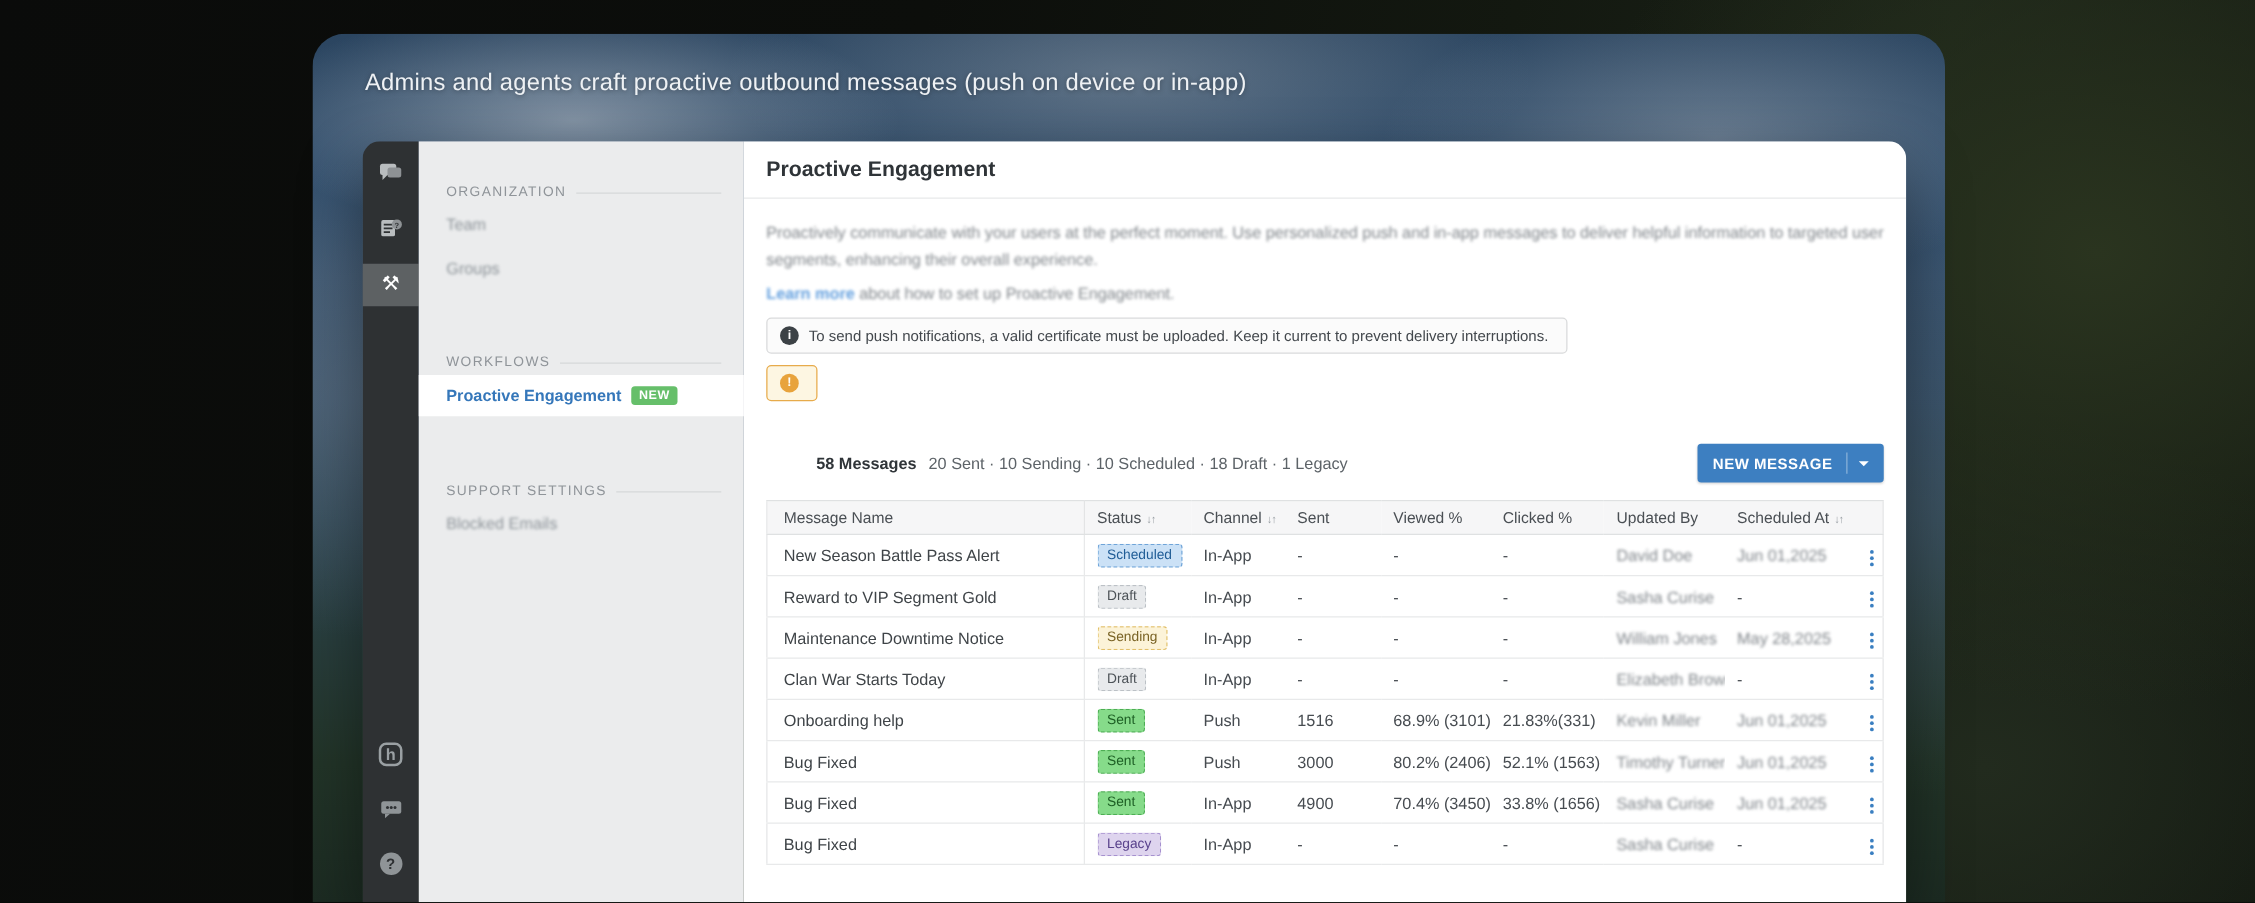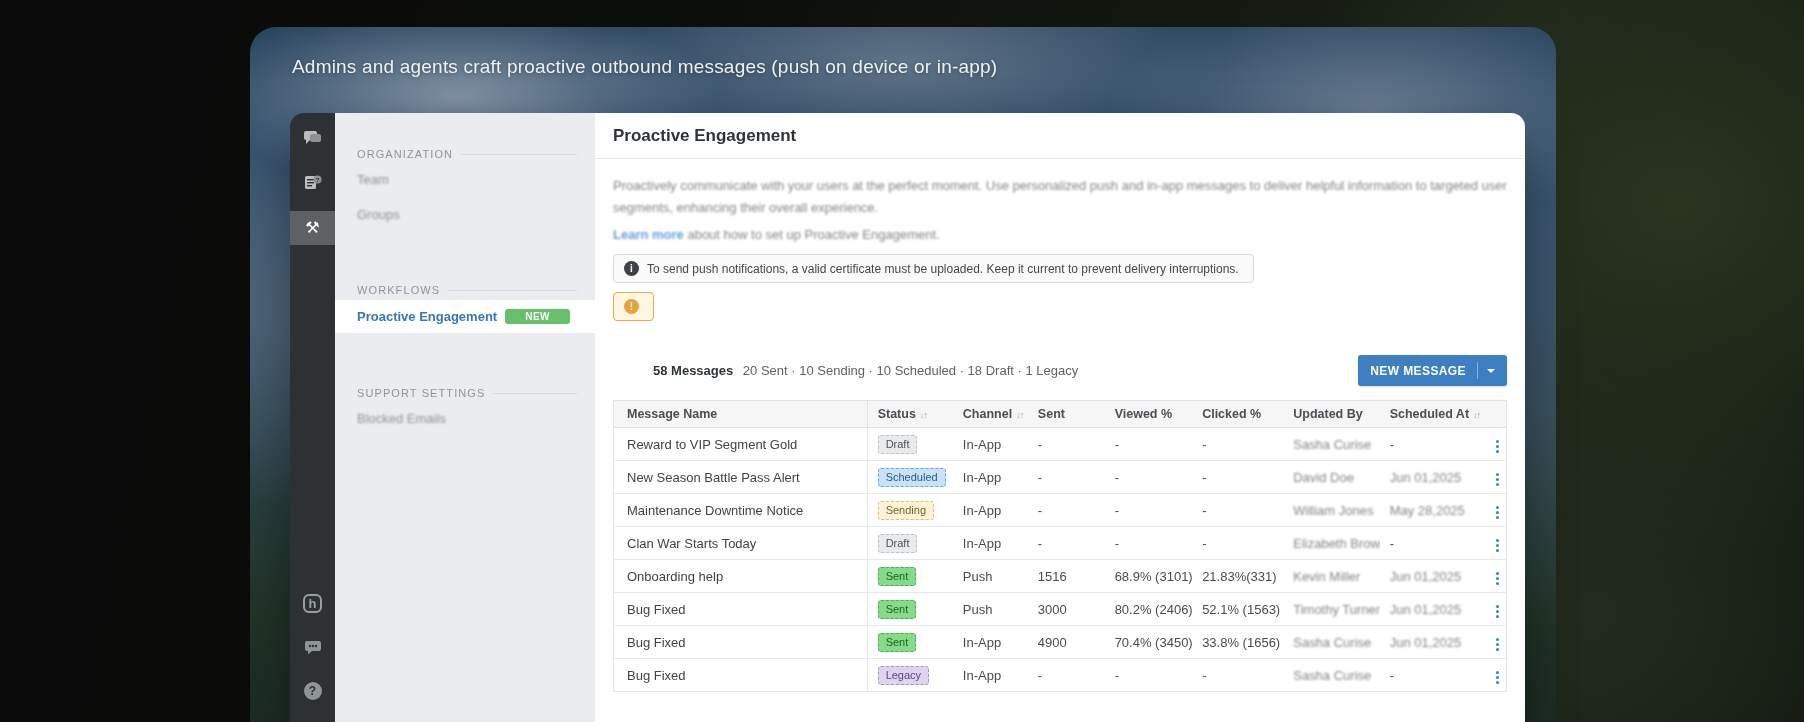--- a/index.html
+++ b/index.html
@@ -37,21 +37,21 @@
   .q-circle{width:18px;height:18px;border-radius:50%;background:#8f9497;color:#2e3133;font-size:12px;font-weight:bold;display:flex;align-items:center;justify-content:center;}
 
   
   .sidenav{width:260px;flex:0 0 260px;background:#ebeced;padding-top:15px;}
   .section-title{display:flex;align-items:center;gap:8px;color:#8f9499;font-size:11px;font-weight:normal;letter-spacing:1.1px;padding-left:22px;margin-top:20px;}
   .section-title .rule{flex:1;border-top:1px solid #d6d8d9;margin-right:18px;}
   .nav-item{font-size:13px;color:#3f4448;padding:8px 0 8px 22px;margin-top:4px;cursor:pointer;}
   .nav-item.blurtext{color:#7d848a;}
   .section-gap{height:34px;}
   .nav-item.active{background:#ffffff;color:#3577ba;font-weight:bold;display:flex;align-items:center;gap:8px;padding-top:9px;padding-bottom:9px;}
-  .badge-new{background:#66bf6a;color:#fff;font-size:10px;font-weight:bold;letter-spacing:.5px;border-radius:3px;padding:2px 20px 2px;}
+  .badge-new{background:#66bf6a;color:#fff;font-size:10px;font-weight:bold;letter-spacing:.5px;border-radius:3px;padding:2px 6px 2px;}
 
   
   .main{flex:1;background:#ffffff;display:flex;flex-direction:column;overflow:hidden;}
   .main-header{padding:13px 18px 12px;border-bottom:1px solid #e8e9ea;}
   .main-title{font-size:17px;font-weight:bold;color:#2f3438;}
   .main-body{padding:0 18px;}
   .desc{margin-top:16px;max-width:1190px;font-size:13px;line-height:1.7;color:#6a7076;}
   .learn{margin-top:8px;font-size:13px;color:#6a7076;}
   .learn a{color:#4a90d9;text-decoration:none;font-weight:bold;}
   .blurtext{filter:blur(1.2px);opacity:.85;}
@@ -66,21 +66,21 @@
   .summary b{color:#2f3438;margin-right:6px;}
   .btn-primary{background:#3d7fc1;border:none;color:#ffffff;font-size:12px;font-weight:bold;letter-spacing:.4px;
     height:31px;padding:0 12px;border-radius:3px;display:flex;align-items:center;cursor:pointer;box-shadow:0 1px 2px rgba(0,0,0,.15);}
   .btn-sep{width:1px;height:17px;background:rgba(255,255,255,.40);margin:0 9px 0 11px;}
   .caret{width:0;height:0;border-left:4px solid transparent;border-right:4px solid transparent;border-top:4px solid #fff;}
 
   table.msgs{width:100%;margin-top:14px;border-collapse:collapse;table-layout:fixed;border:1px solid #e5e6e7;}
   table.msgs col.c-name{width:28.4%;} col.c-status{width:9.6%;} col.c-channel{width:8.4%;} col.c-sent{width:8.6%;}
   col.c-viewed{width:9.8%;} col.c-clicked{width:10.2%;} col.c-updated{width:10.8%;} col.c-sched{width:11.2%;} col.c-menu{width:3%;}
   table.msgs thead th{background:#f6f6f7;border-top:1px solid #dfe1e2;border-bottom:1px solid #dfe1e2;
-    font-size:12.5px;font-weight:bold;color:#4a4f54;text-align:left;padding:6px 8px 6px 10px;height:27px;white-space:nowrap;}
+    font-size:12.5px;font-weight:normal;color:#4a4f54;text-align:left;padding:6px 8px 6px 10px;height:27px;white-space:nowrap;}
   table.msgs thead th:first-child{padding-left:13px;border-right:1px solid #e3e4e5;}
   .sort{font-size:9px;color:#9aa0a5;margin-left:4px;letter-spacing:-1px;}
   table.msgs tbody td{border-bottom:1px solid #e8e9ea;font-size:13px;color:#474c51;padding:0 8px 0 10px;height:33px;white-space:nowrap;overflow:hidden;}
   table.msgs tbody td:first-child{padding-left:13px;border-right:1px solid #e8e9ea;color:#3f4448;}
   .status-badge{display:inline-block;font-size:11px;padding:2px 7px 3px;border-radius:3px;border:1px dashed transparent;}
   .st-draft{background:#e8eaec;border-color:#bcc1c6;color:#4c5257;}
   .st-scheduled{background:#cbe1f6;border-color:#6fa4d8;color:#1f5c96;}
   .st-sending{background:#fcf3d8;border-color:#e2c06a;color:#7a6325;}
   .st-sent{background:#86db8a;border-color:#4ead55;color:#1d5f24;}
   .st-legacy{background:#ded4ee;border-color:#a691cf;color:#59428c;}
@@ -212,43 +212,43 @@
                 <th>Sent</th>
                 <th>Viewed %</th>
                 <th>Clicked %</th>
                 <th>Updated By</th>
                 <th>Scheduled At<span class="sort">↓↑</span></th>
                 <th></th>
               </tr>
             </thead>
           <tbody>
               <tr>
+                <td>New Season Battle Pass Alert</td>
+                <td><span class="status-badge st-scheduled">Scheduled</span></td>
+                <td>In-App</td>
+                <td class="dim">-</td>
+                <td class="dim">-</td>
+                <td class="dim">-</td>
+                <td><span class="blurtext dim">David Doe</span></td>
+                <td><span class="blurtext dim">Jun 01,2025</span></td>
+                <td><span class="kebab">
+                    <i></i>
+                    <i></i>
+                    <i></i>
+                  </span></td>
+              </tr>
+              <tr>
                 <td>Reward to VIP Segment Gold</td>
                 <td><span class="status-badge st-draft">Draft</span></td>
                 <td>In-App</td>
                 <td class="dim">-</td>
                 <td class="dim">-</td>
                 <td class="dim">-</td>
                 <td><span class="blurtext dim">Sasha Curise</span></td>
                 <td class="dim">-</td>
-                <td><span class="kebab">
-                    <i></i>
-                    <i></i>
-                    <i></i>
-                  </span></td>
-              </tr>
-              <tr>
-                <td>New Season Battle Pass Alert</td>
-                <td><span class="status-badge st-scheduled">Scheduled</span></td>
-                <td>In-App</td>
-                <td class="dim">-</td>
-                <td class="dim">-</td>
-                <td class="dim">-</td>
-                <td><span class="blurtext dim">David Doe</span></td>
-                <td><span class="blurtext dim">Jun 01,2025</span></td>
                 <td><span class="kebab">
                     <i></i>
                     <i></i>
                     <i></i>
                   </span></td>
               </tr>
               <tr>
                 <td>Maintenance Downtime Notice</td>
                 <td><span class="status-badge st-sending">Sending</span></td>
                 <td>In-App</td>

